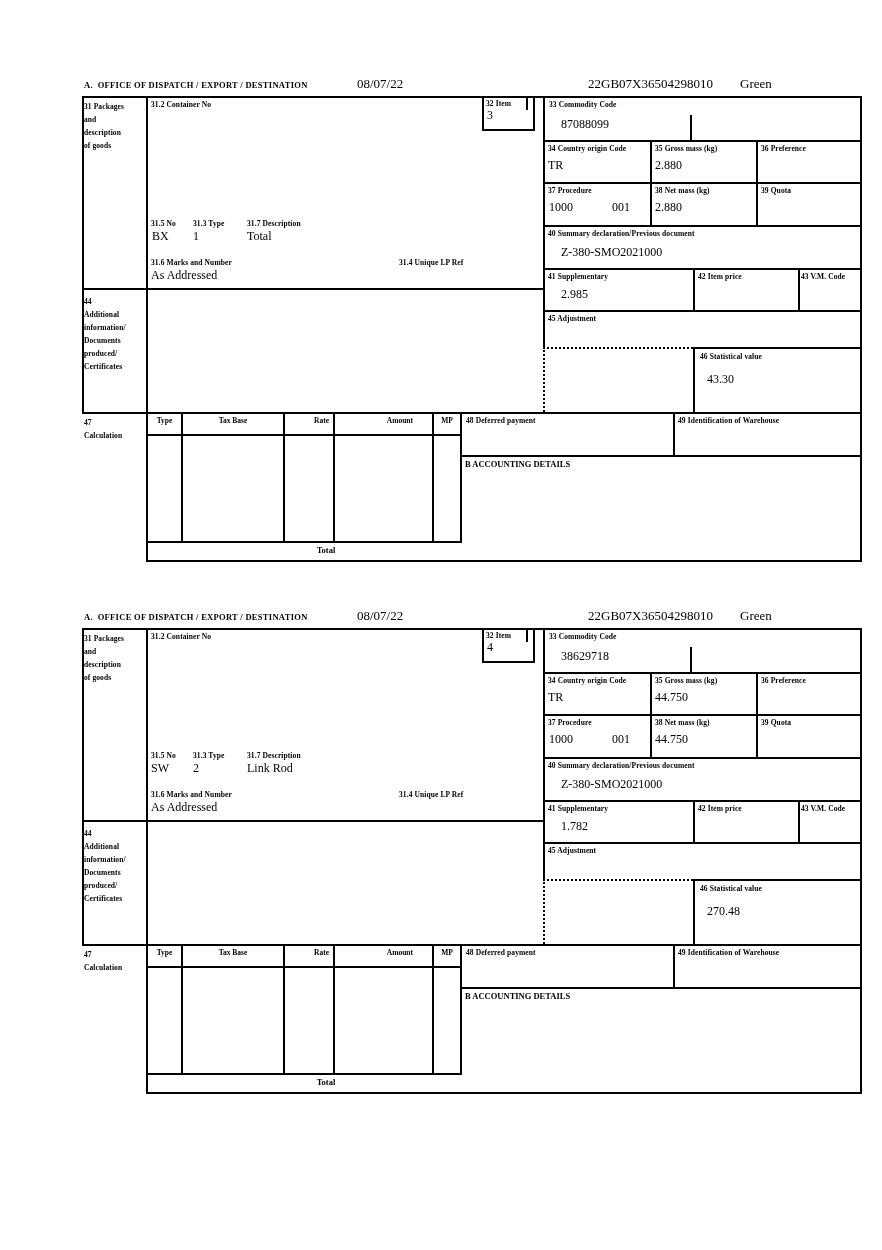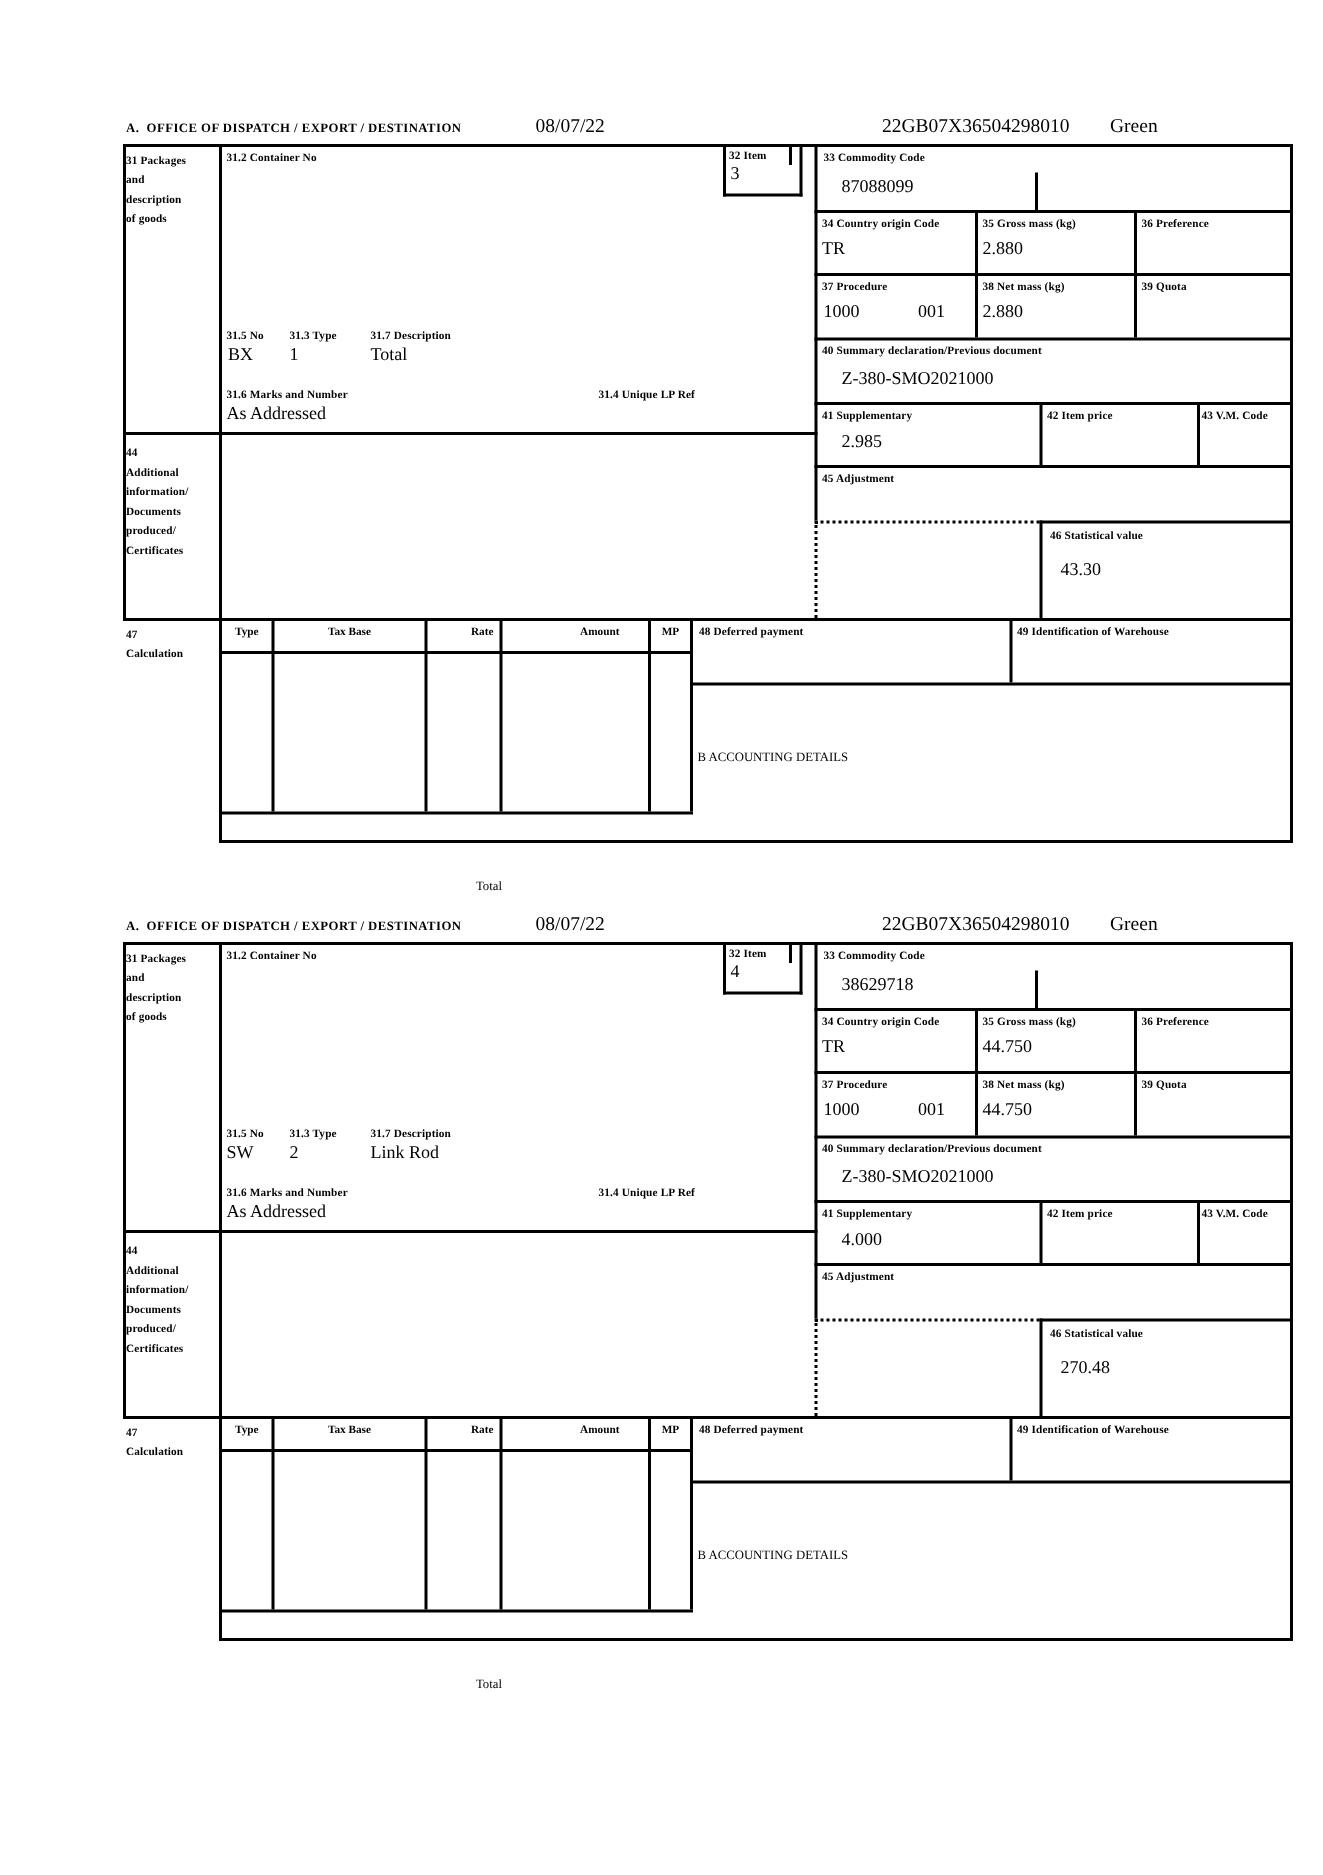--- a/index.html
+++ b/index.html
@@ -14,21 +14,21 @@
   .hl { position:absolute; height:2px; background:#000; }
   .vl { position:absolute; width:2px; background:#000; }
   .hdot { position:absolute; height:0; border-top:2px dotted #000; }
   .vdot { position:absolute; width:0; border-left:2px dotted #000; }
   .lbl { position:absolute; font-weight:bold; font-size:7.5px; line-height:9px; letter-spacing:0.1px; }
   .pre { white-space:pre-line; line-height:13px; }
   .val { position:absolute; font-size:12px; line-height:13px; }
   .big { position:absolute; font-size:13px; line-height:14px; }
   .hdr-office { position:absolute; font-weight:bold; font-size:8.5px; letter-spacing:0.3px; }
   .colhdr { position:absolute; top:416px; font-weight:bold; font-size:7.5px; line-height:9px; }
-  .acct { position:absolute; font-weight:normal; font-size:8.5px;margin-top:40px; }
+  .acct { position:absolute; font-weight:bold; font-size:8.5px; }
 </style>
 </head>
 <body>
 
   <div class="block" style="top: 0px;">
 
     <div class="hdr-office" style="left:84px; top:80px;">A.&nbsp; OFFICE OF DISPATCH / EXPORT / DESTINATION</div>
     <div class="big" style="left:357px; top:77px;">08/07/22</div>
     <div class="big" style="left:588px; top:77px;">22GB07X36504298010</div>
     <div class="big" style="left:740px; top:77px;">Green</div>
@@ -216,21 +216,21 @@
     <div class="lbl" style="left:761px; top:186px;">39 Quota</div>
 
     <div class="hl" style="left:543px; top:268px; width:319px;"></div>
     <div class="lbl" style="left:548px; top:229px;">40 Summary declaration/Previous document</div>
     <div class="val" style="left:561px; top:246px;">Z-380-SMO2021000</div>
 
     <div class="vl" style="left:693px; top:268px; height:42px;"></div>
     <div class="vl" style="left:798px; top:268px; height:42px;"></div>
     <div class="hl" style="left:543px; top:310px; width:319px;"></div>
     <div class="lbl" style="left:548px; top:272px;">41 Supplementary</div>
-    <div class="val" style="left:561px; top:288px;">4.000</div>
+    <div class="val" style="left:561px; top:288px;">1.782</div>
     <div class="lbl" style="left:698px; top:272px;">42 Item price</div>
     <div class="lbl" style="left:801px; top:272px;">43 V.M. Code</div>
 
     <div class="lbl" style="left:548px; top:314px;">45 Adjustment</div>
     <div class="hdot" style="left:543px; top:347px; width:150px;"></div>
     <div class="hl" style="left:693px; top:347px; width:169px;"></div>
     <div class="vl" style="left:693px; top:347px; height:65px;"></div>
     <div class="lbl" style="left:700px; top:352px;">46 Statistical value</div>
     <div class="val" style="left:707px; top:373px;">270.48</div>
 

